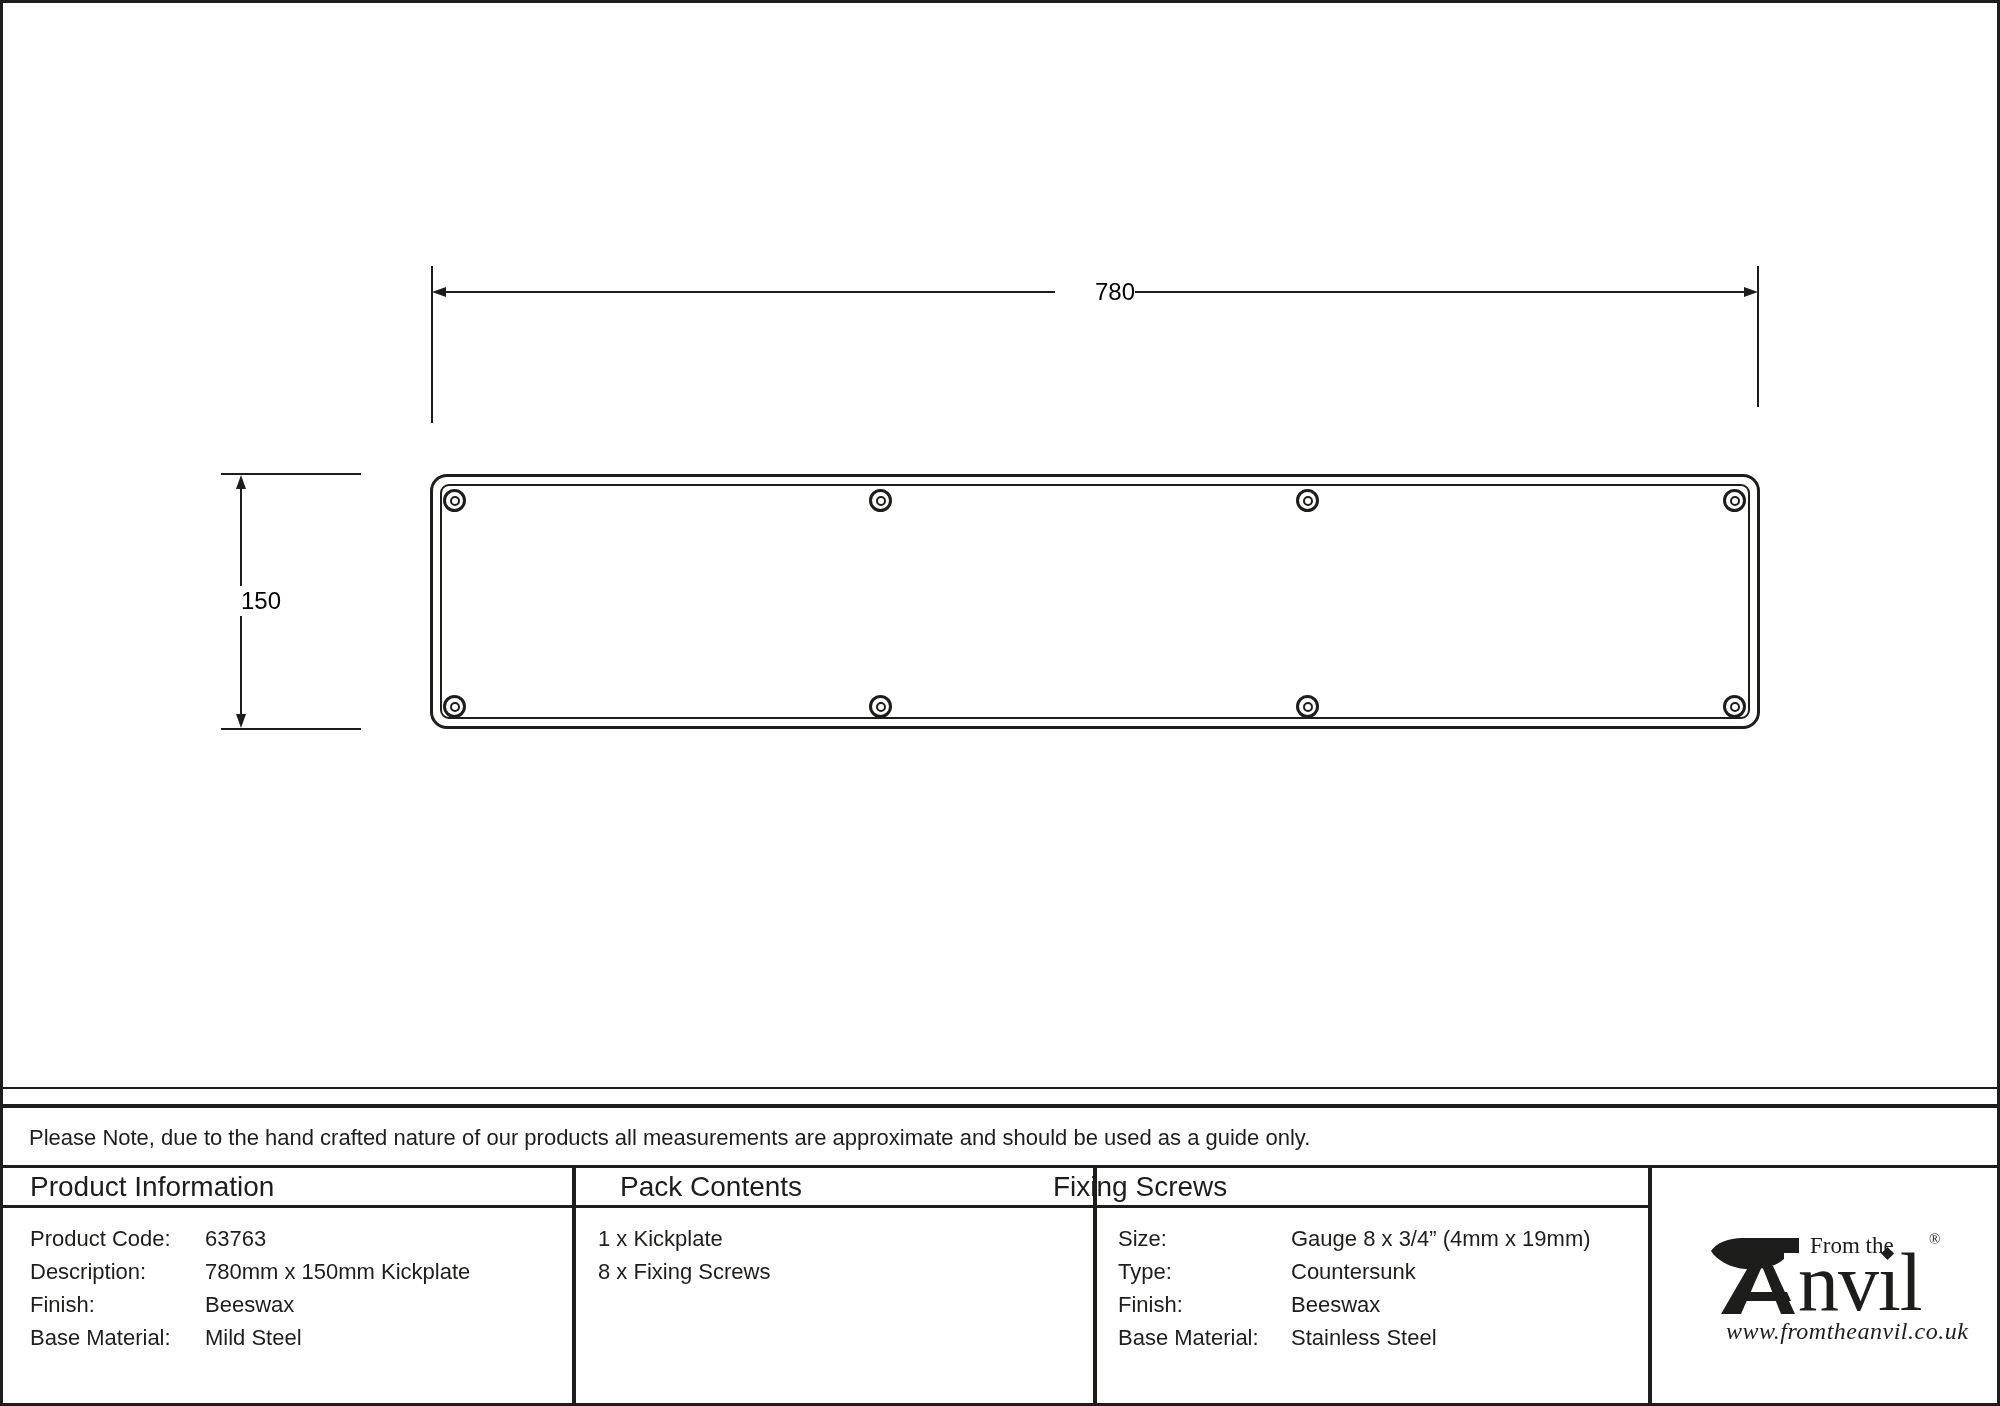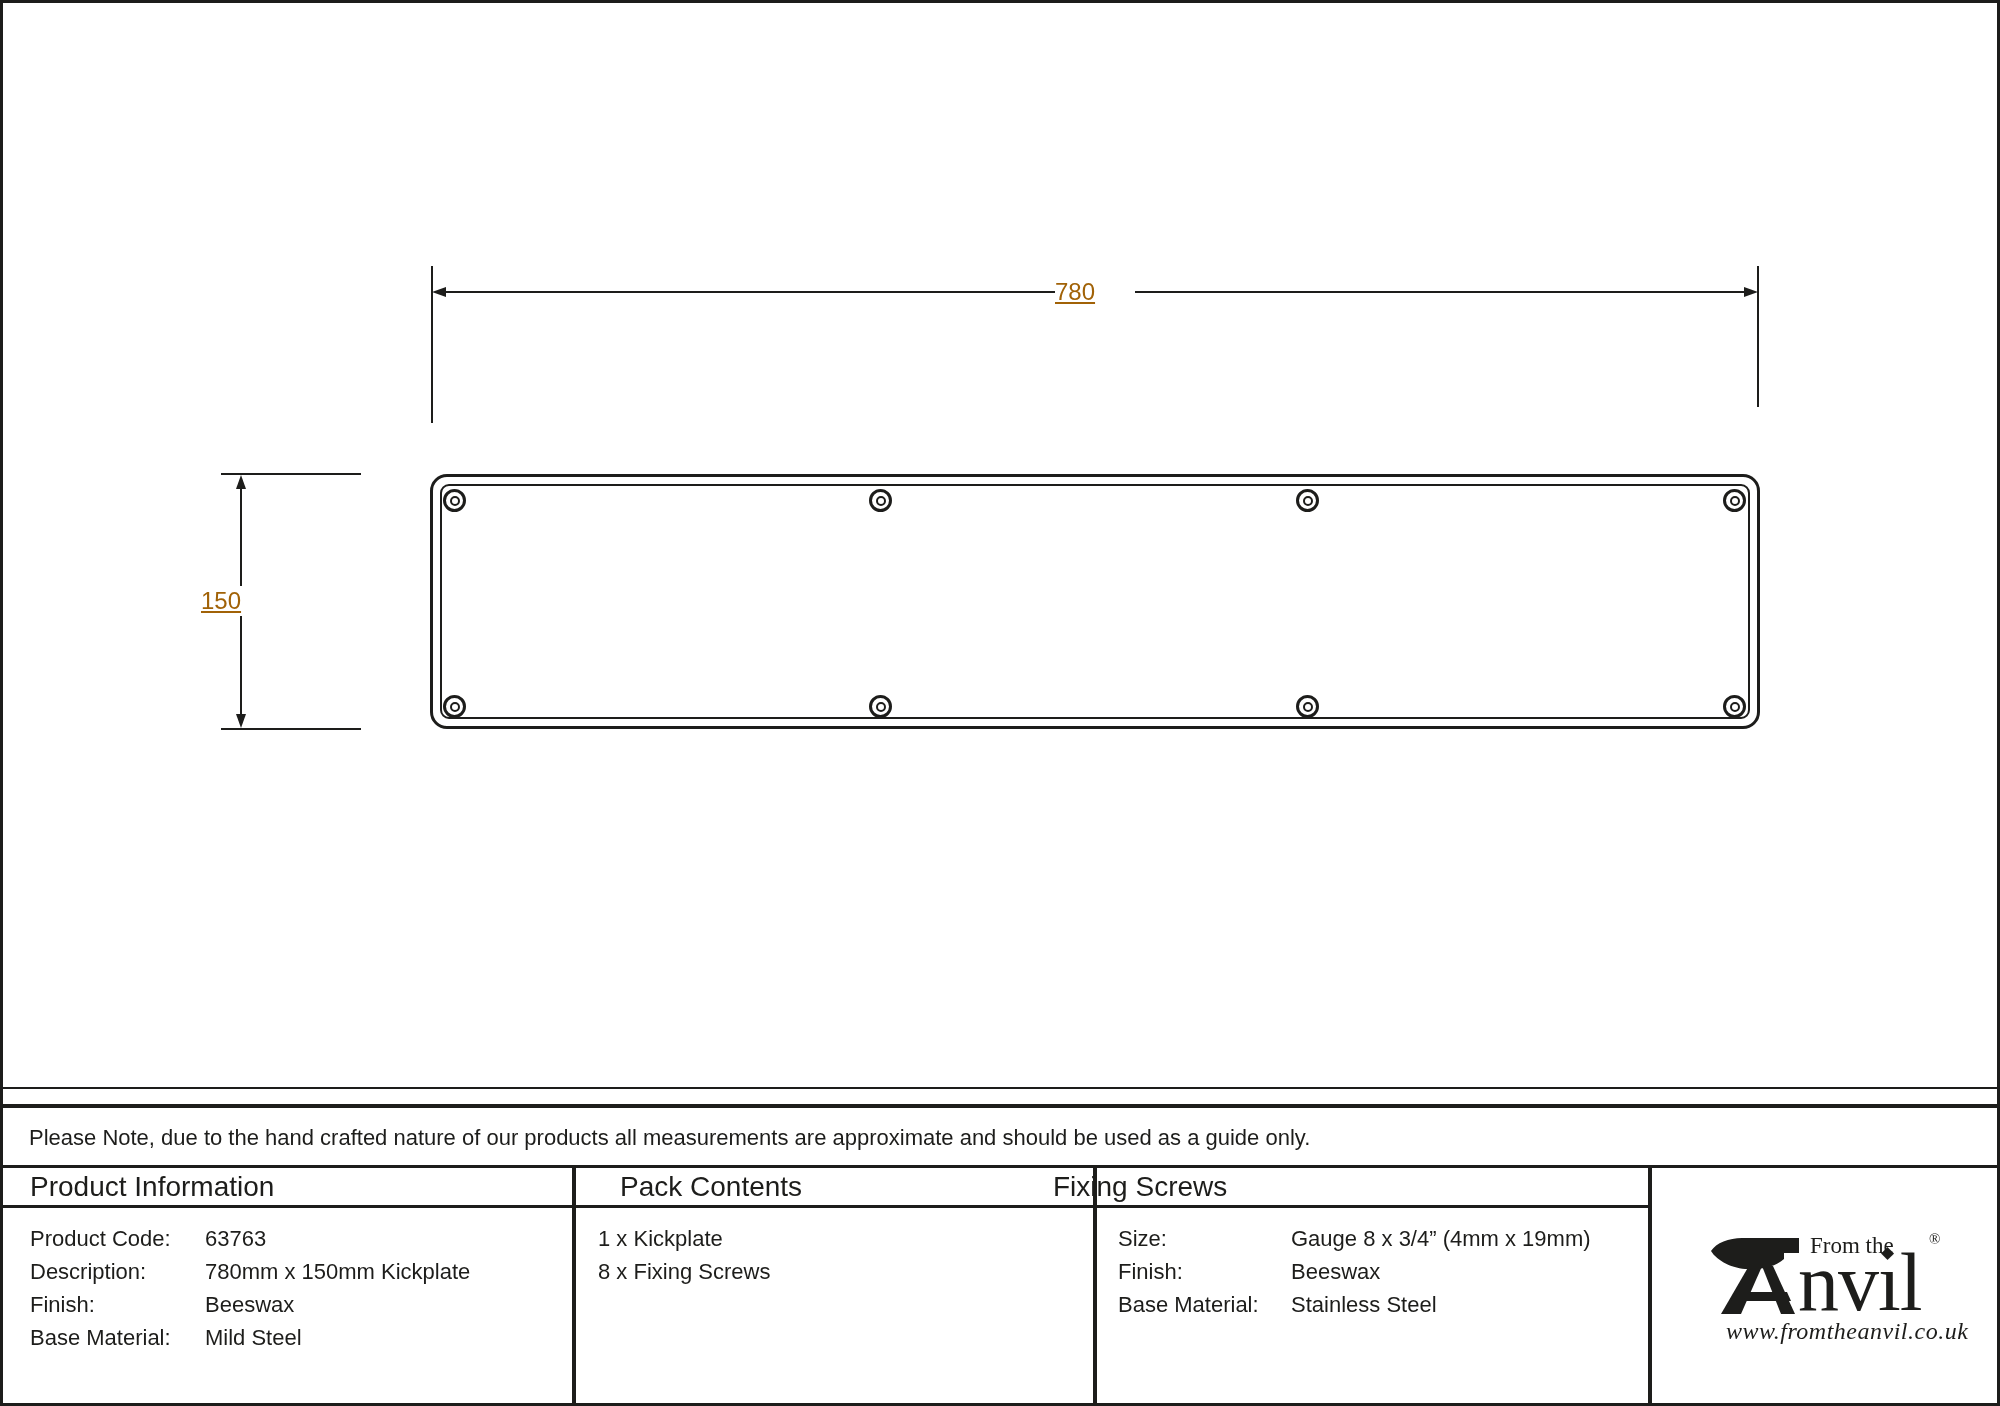--- a/index.html
+++ b/index.html
@@ -10,24 +10,23 @@
     box-sizing:border-box;
     border:3px solid #1d1d1b;
     font-family:"Liberation Sans", sans-serif;
     color:#1d1d1b;
     overflow:hidden;
   }
   
   .hline{position:absolute;height:2px;background:#1d1d1b;}
   .vline{position:absolute;width:2px;background:#1d1d1b;}
   .dim-label{
-    position:absolute;text-align:left;
-    font-size:24px;line-height:24px;color:#a16207;
+    position:absolute;text-align:right;
+    font-size:24px;line-height:24px;color:#000000;
     background:#fff;
-    text-decoration:underline;
   }
   .arr{position:absolute;width:0;height:0;}
   .arr-left{border-top:5px solid transparent;border-bottom:5px solid transparent;border-right:14px solid #1d1d1b;}
   .arr-right{border-top:5px solid transparent;border-bottom:5px solid transparent;border-left:14px solid #1d1d1b;}
   .arr-up{border-left:5px solid transparent;border-right:5px solid transparent;border-bottom:14px solid #1d1d1b;}
   .arr-down{border-left:5px solid transparent;border-right:5px solid transparent;border-top:14px solid #1d1d1b;}
   .plate-outer{
     position:absolute;left:427px;top:471px;width:1330px;height:255px;
     box-sizing:border-box;border:3px solid #1d1d1b;border-radius:17px;
   }
@@ -162,20 +161,24 @@
 
   <div class="cell-rows" style="left:595px;width:480px;">
     <div>1 x Kickplate</div>
     <div>8 x Fixing Screws</div>
   </div>
 
   <div class="cell-rows kv2" style="left:1115px;width:520px;">
     <div class="kv">
       <span class="k">Size:</span>
       <span class="v">Gauge 8 x 3/4” (4mm x 19mm)</span>
+    </div>
+    <div class="kv">
+      <span class="k">Type:</span>
+      <span class="v">Countersunk</span>
     </div>
     <div class="kv">
       <span class="k">Finish:</span>
       <span class="v">Beeswax</span>
     </div>
     <div class="kv">
       <span class="k">Base Material:</span>
       <span class="v">Stainless Steel</span>
     </div>
   </div>

